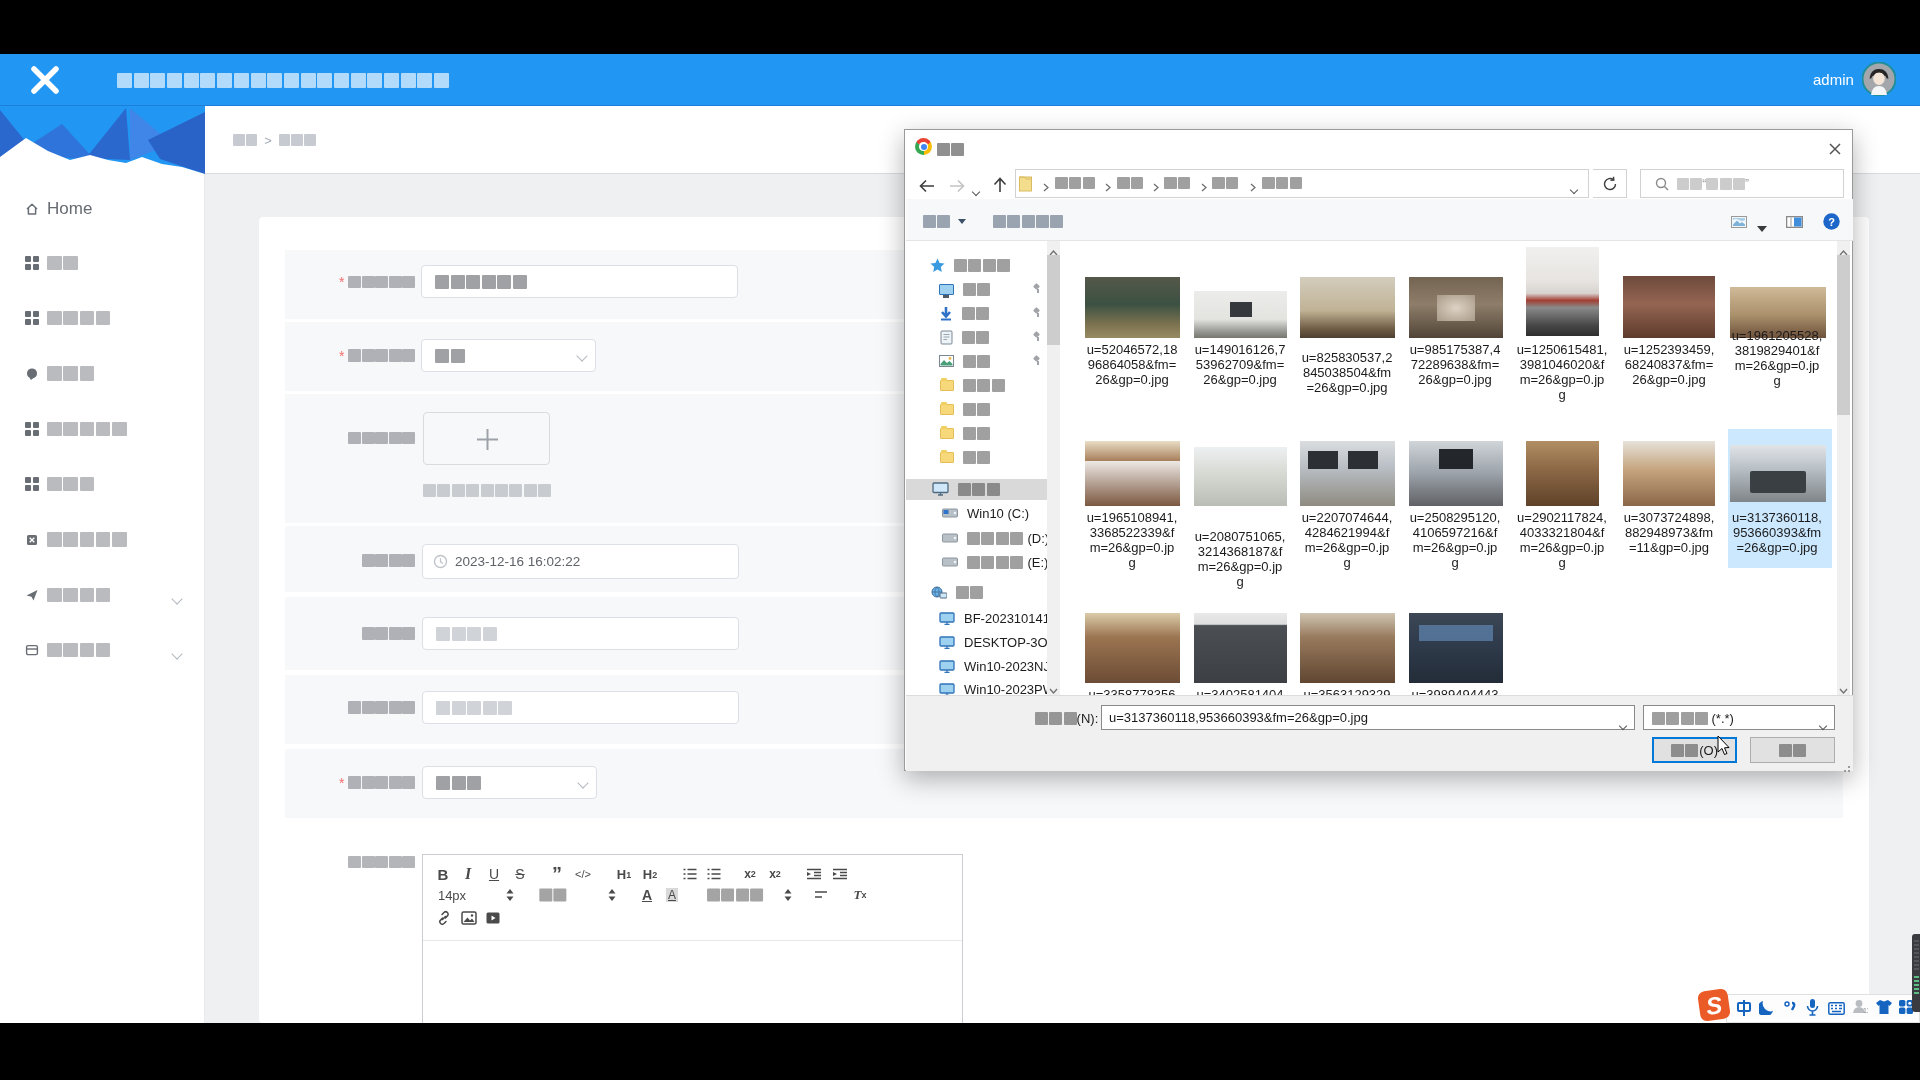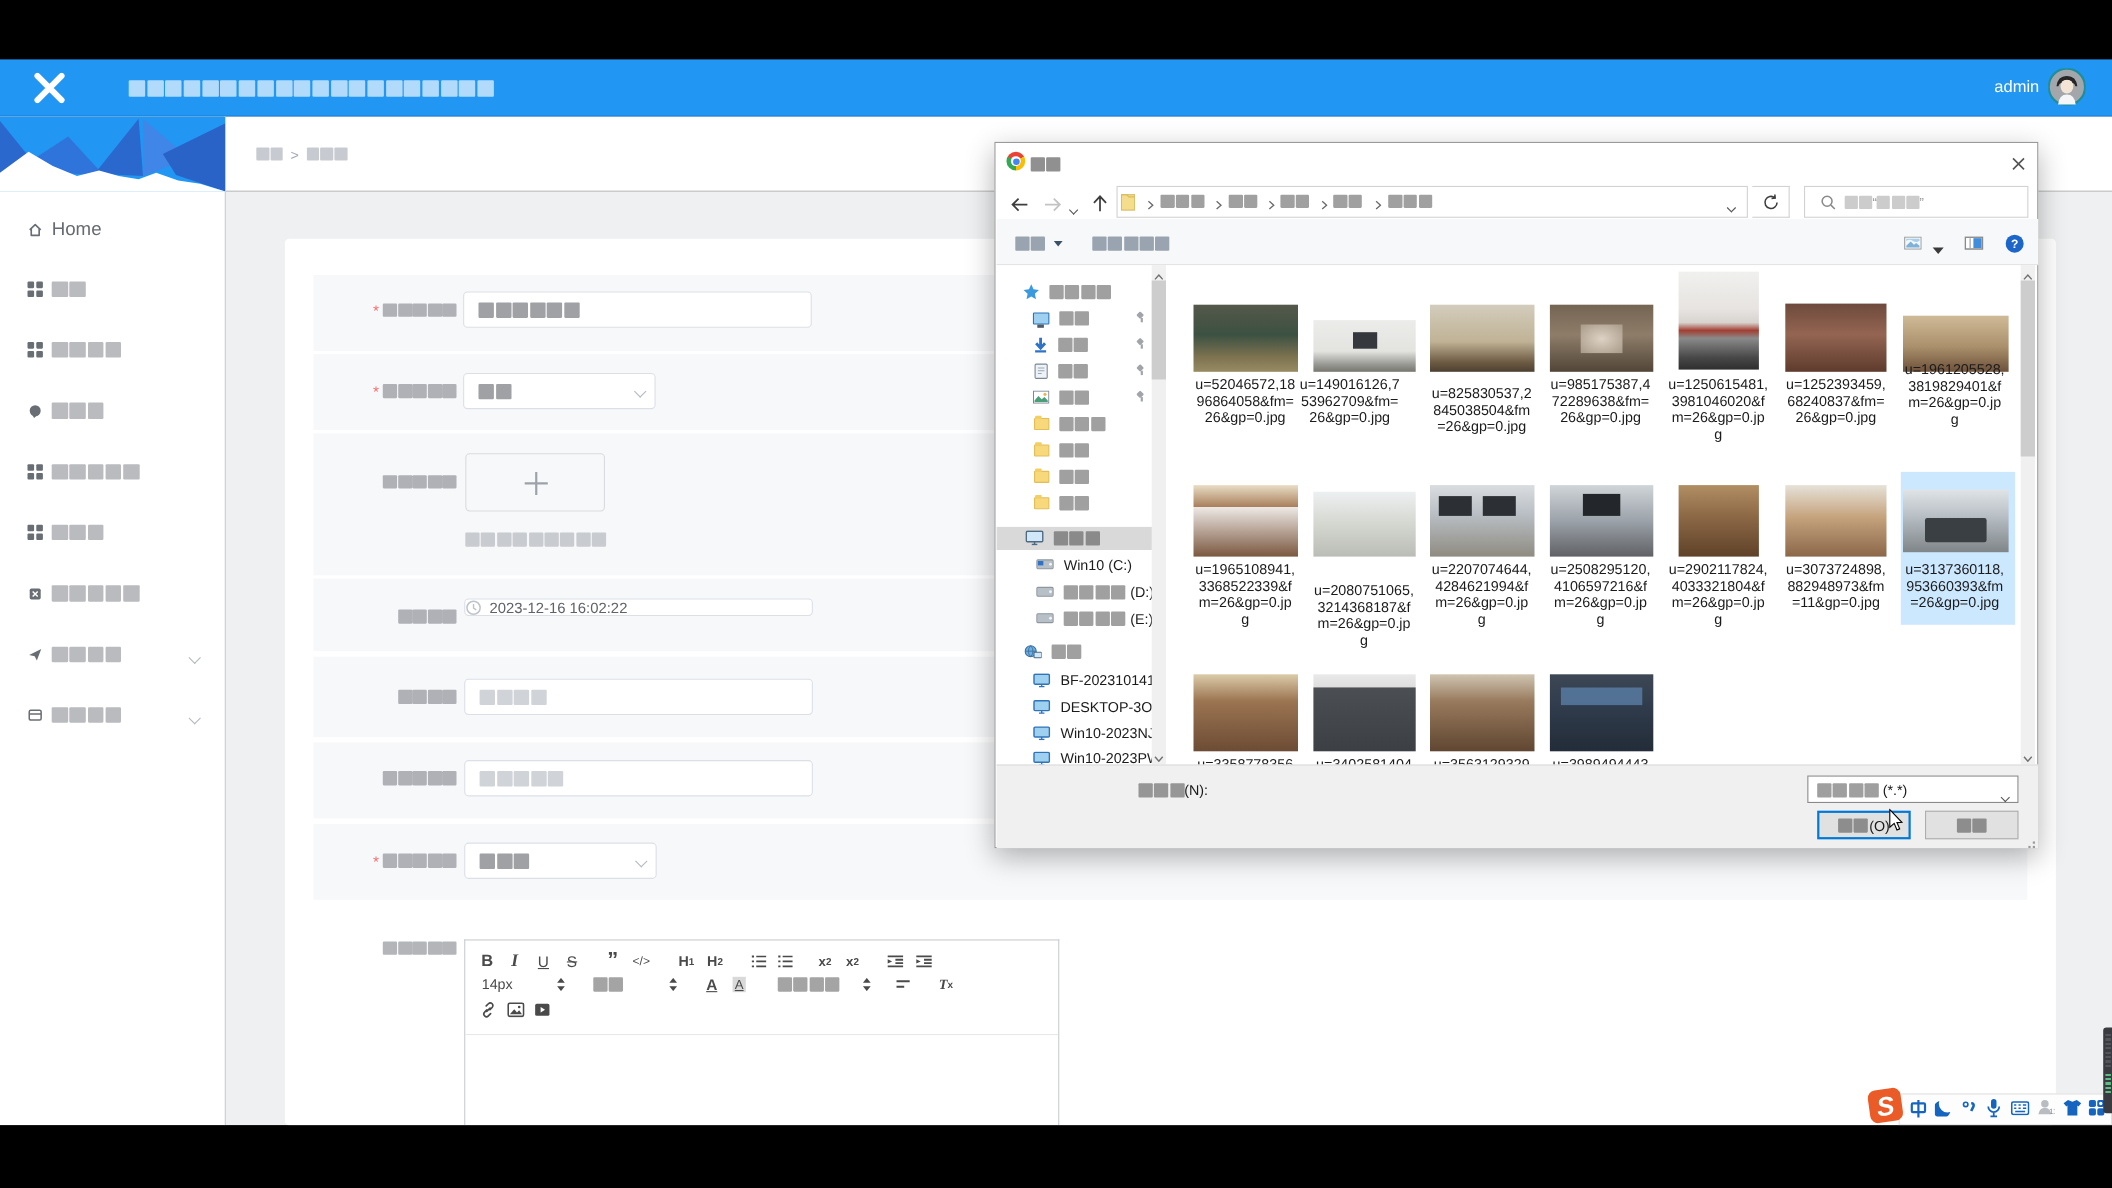--- a/index.html
+++ b/index.html
@@ -320,21 +320,21 @@
       <i style="width:13px;height:13px;background:#a9adb3;opacity:0.6;border-radius:1px"></i>
       <i style="width:13px;height:13px;background:#a9adb3;opacity:0.6;border-radius:1px"></i>
       <i style="width:13px;height:13px;background:#a9adb3;opacity:0.6;border-radius:1px"></i>
       <i style="width:13px;height:13px;background:#a9adb3;opacity:0.6;border-radius:1px"></i>
       <i style="width:13px;height:13px;background:#a9adb3;opacity:0.6;border-radius:1px"></i>
       <i style="width:13px;height:13px;background:#a9adb3;opacity:0.6;border-radius:1px"></i>
       <i style="width:13px;height:13px;background:#a9adb3;opacity:0.6;border-radius:1px"></i>
       <i style="width:13px;height:13px;background:#a9adb3;opacity:0.6;border-radius:1px"></i>
     </span>
   </div>
-<div class="a inp row" style="left:422px;top:544px;width:317px;height:16px;">
+<div class="a inp row" style="left:422px;top:544px;width:317px;height:35px;padding-left:10px">
     <svg width="15" height="15" viewBox="0 0 15 15" style="margin-right:7px">
       <circle cx="7.5" cy="7.5" r="6" fill="none" stroke="#bfc4cb" stroke-width="1.4"></circle>
       <path d="M7.5 4.2 V7.8 L10 9.5" fill="none" stroke="#bfc4cb" stroke-width="1.3"></path>
     </svg>
     <span style="font-size:13.5px;color:#5f6368">2023-12-16 16:02:22</span>
   </div>
 <div class="a inp row" style="left:422px;top:617px;width:317px;height:33px;padding-left:13px">
     <span class="z" style="gap:1.5px">
       <i style="width:14px;height:14px;background:#c0c4cb;opacity:0.75;border-radius:1px"></i>
       <i style="width:14px;height:14px;background:#c0c4cb;opacity:0.75;border-radius:1px"></i>
@@ -855,21 +855,21 @@
     </div>
 <div class="a" style="left:180px;top:483px;width:95px;height:70px;background:linear-gradient(180deg,#dbcba9 0%,#9b7451 35%,#6c4c35 100%)"></div>
 <div class="a" style="left:289px;top:483px;width:93px;height:70px;background:linear-gradient(180deg,#e9e9e9 0%,#dedede 16%,#4b4f53 18%,#3c4044 100%)"></div>
 <div class="a" style="left:395px;top:483px;width:95px;height:70px;background:linear-gradient(180deg,#cfc5b2 0%,#987a5d 35%,#604631 100%)"></div>
 <div class="a" style="left:504px;top:483px;width:94px;height:70px;background:linear-gradient(180deg,#3d4755 0%,#2f3b4b 45%,#232c38 100%)">
       <div class="a" style="left:10px;top:12px;width:74px;height:16px;background:#5a7ea6;opacity:.8"></div>
     </div>
 <div class="glabel" style="left:171px;top:212px;width:112px">u=52046572,18
 96864058&amp;fm=
 26&amp;gp=0.jpg</div>
-<div class="glabel" style="left:266px;top:212px;width:112px">u=149016126,7
+<div class="glabel" style="left:279px;top:212px;width:112px">u=149016126,7
 53962709&amp;fm=
 26&amp;gp=0.jpg</div>
 <div class="glabel" style="left:386px;top:220px;width:112px">u=825830537,2
 845038504&amp;fm
 =26&amp;gp=0.jpg</div>
 <div class="glabel" style="left:494px;top:212px;width:112px">u=985175387,4
 72289638&amp;fm=
 26&amp;gp=0.jpg</div>
 <div class="glabel" style="left:601px;top:212px;width:112px">u=1250615481,
 3981046020&amp;f
@@ -914,20 +914,24 @@
 <div class="glabel" style="left:494px;top:557px;width:112px">u=3989494443</div>
 <div class="a" style="left:1px;top:565px;width:947px;height:76px;background:#f0f0f0;border-top:1px solid #dcdcdc"></div>
 <div class="a row" style="left:130px;top:581px;width:70px;height:14px;">
       <span class="z" style="gap:1.3px">
         <i style="width:13px;height:13px;background:#1a1a1a;opacity:0.42;border-radius:1px"></i>
         <i style="width:13px;height:13px;background:#1a1a1a;opacity:0.42;border-radius:1px"></i>
         <i style="width:13px;height:13px;background:#1a1a1a;opacity:0.42;border-radius:1px"></i>
       </span>
       <span style="font-size:13px;color:#1a1a1a">(N):</span>
     </div>
+<div class="a" style="left:196px;top:575px;width:534px;height:25px;background:#fff;border:1px solid #8a8a8a">
+      <div class="a" style="left:7px;top:4px;font-size:13px;color:#1a1a1a">u=3137360118,953660393&amp;fm=26&amp;gp=0.jpg</div>
+      <div class="a" style="left:518px;top:9px"><span class="vchev" style="border-color:#555"></span></div>
+    </div>
 <div class="a" style="left:738px;top:575px;width:192px;height:25px;background:#fff;border:1px solid #8a8a8a">
       <div class="a row" style="left:8px;top:5px;height:14px">
         <span class="z" style="gap:1.3px">
           <i style="width:13px;height:13px;background:#1a1a1a;opacity:0.42;border-radius:1px"></i>
           <i style="width:13px;height:13px;background:#1a1a1a;opacity:0.42;border-radius:1px"></i>
           <i style="width:13px;height:13px;background:#1a1a1a;opacity:0.42;border-radius:1px"></i>
           <i style="width:13px;height:13px;background:#1a1a1a;opacity:0.42;border-radius:1px"></i>
         </span>
         <span style="font-size:13px;color:#1a1a1a">&nbsp;(*.*)</span>
       </div>

